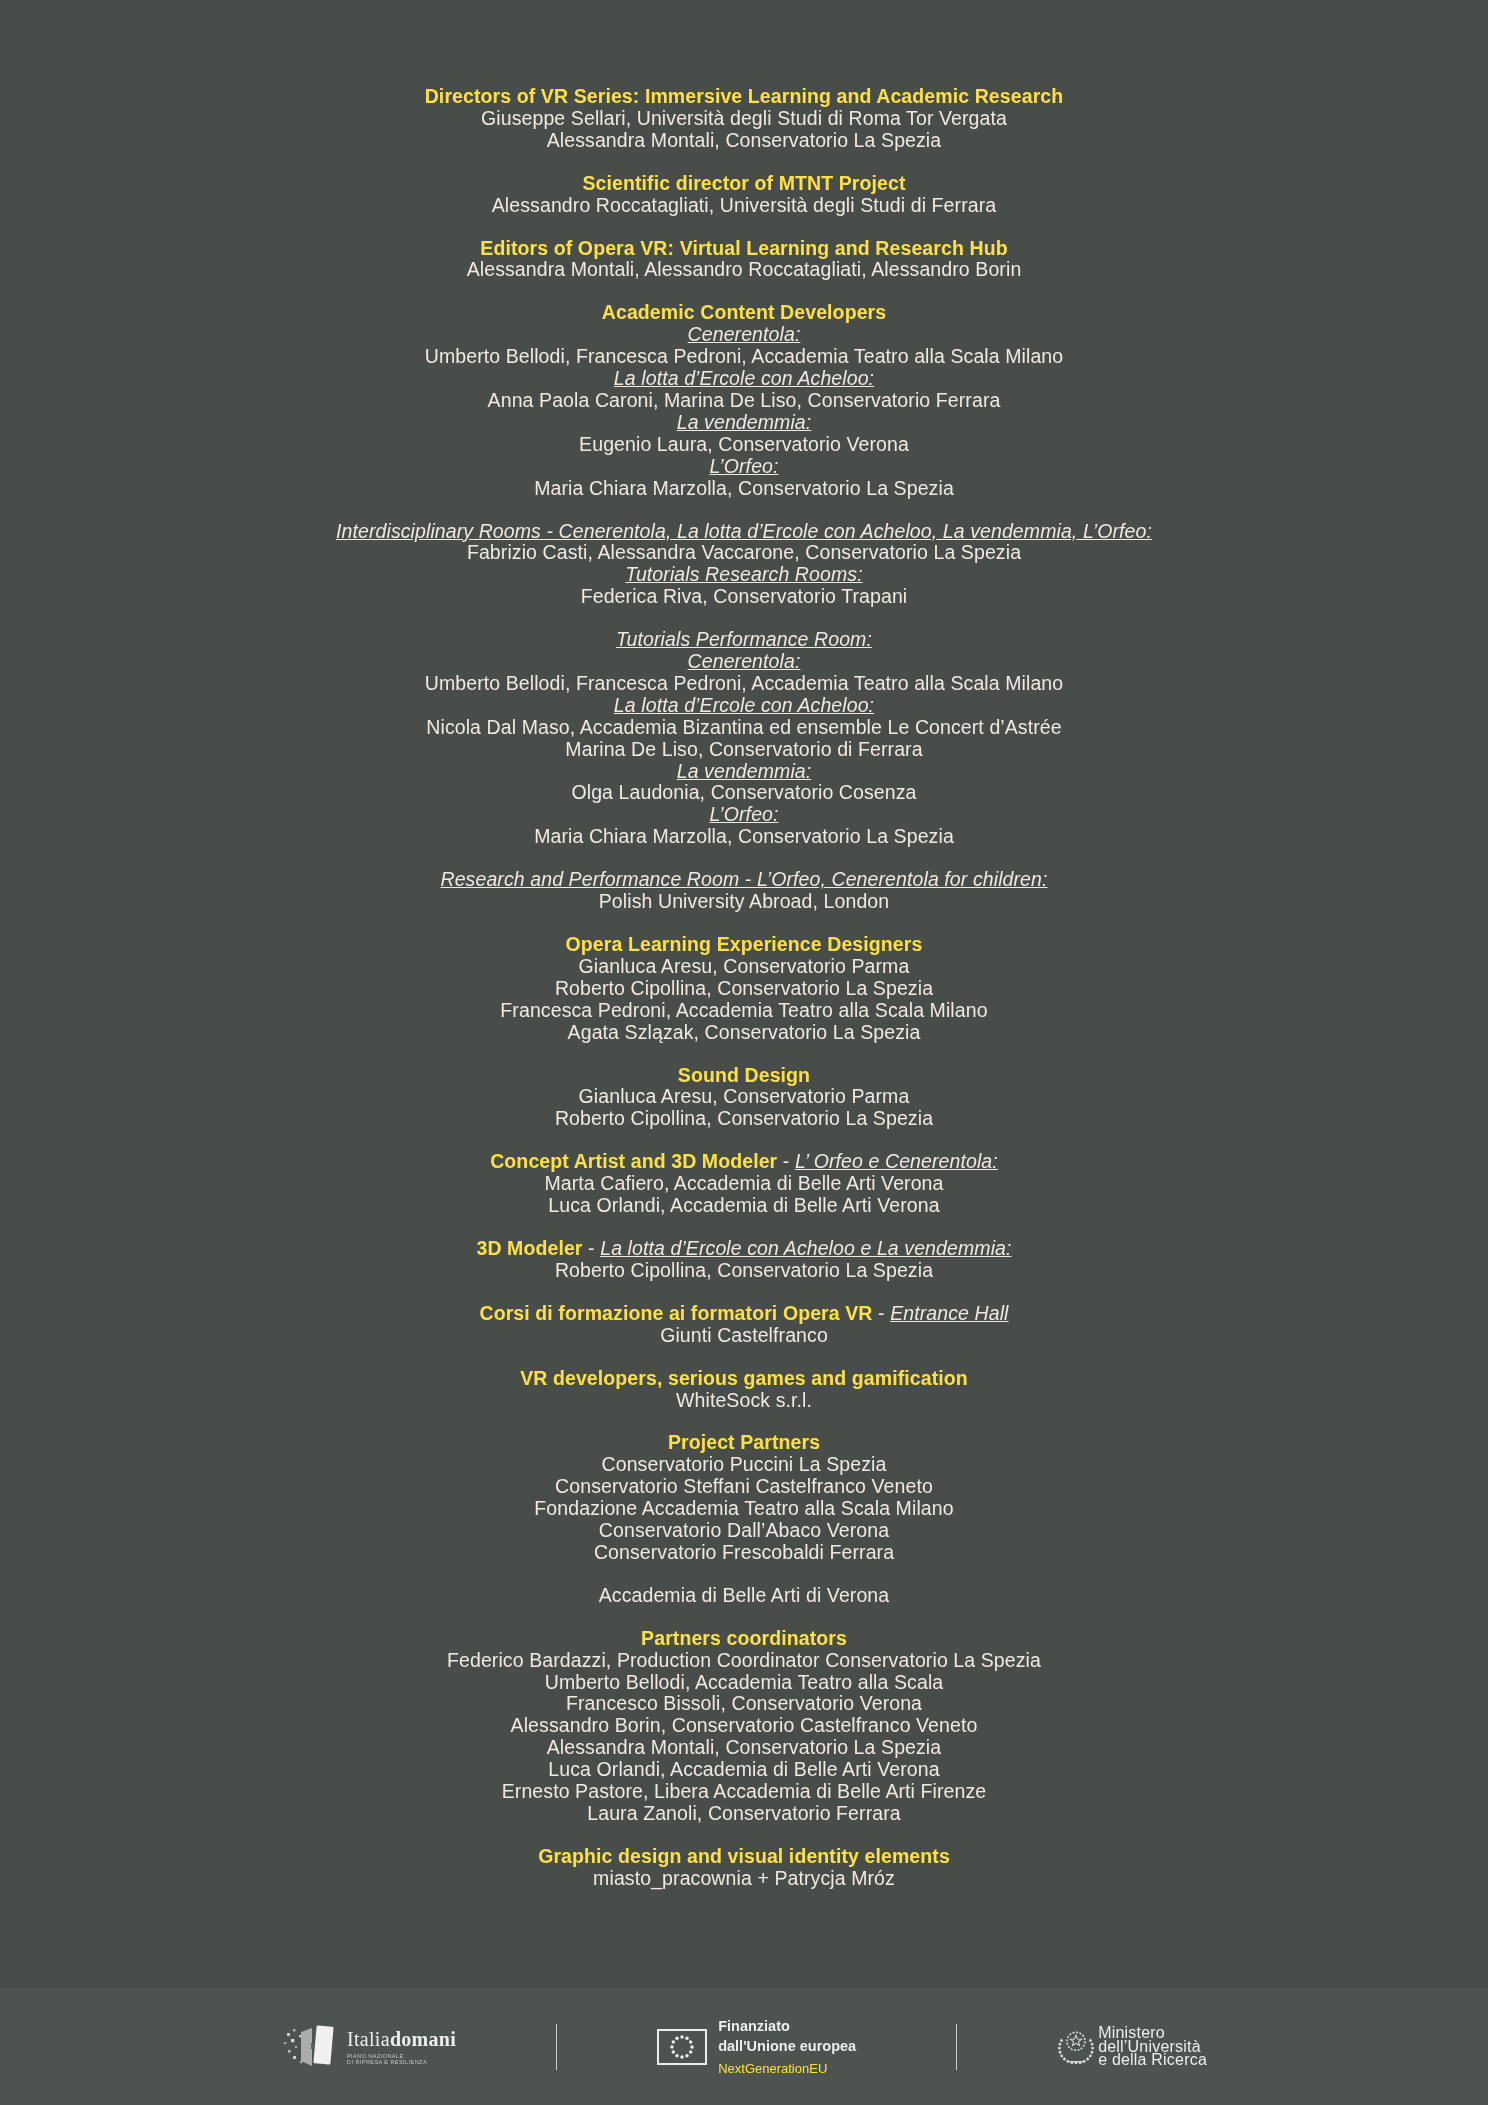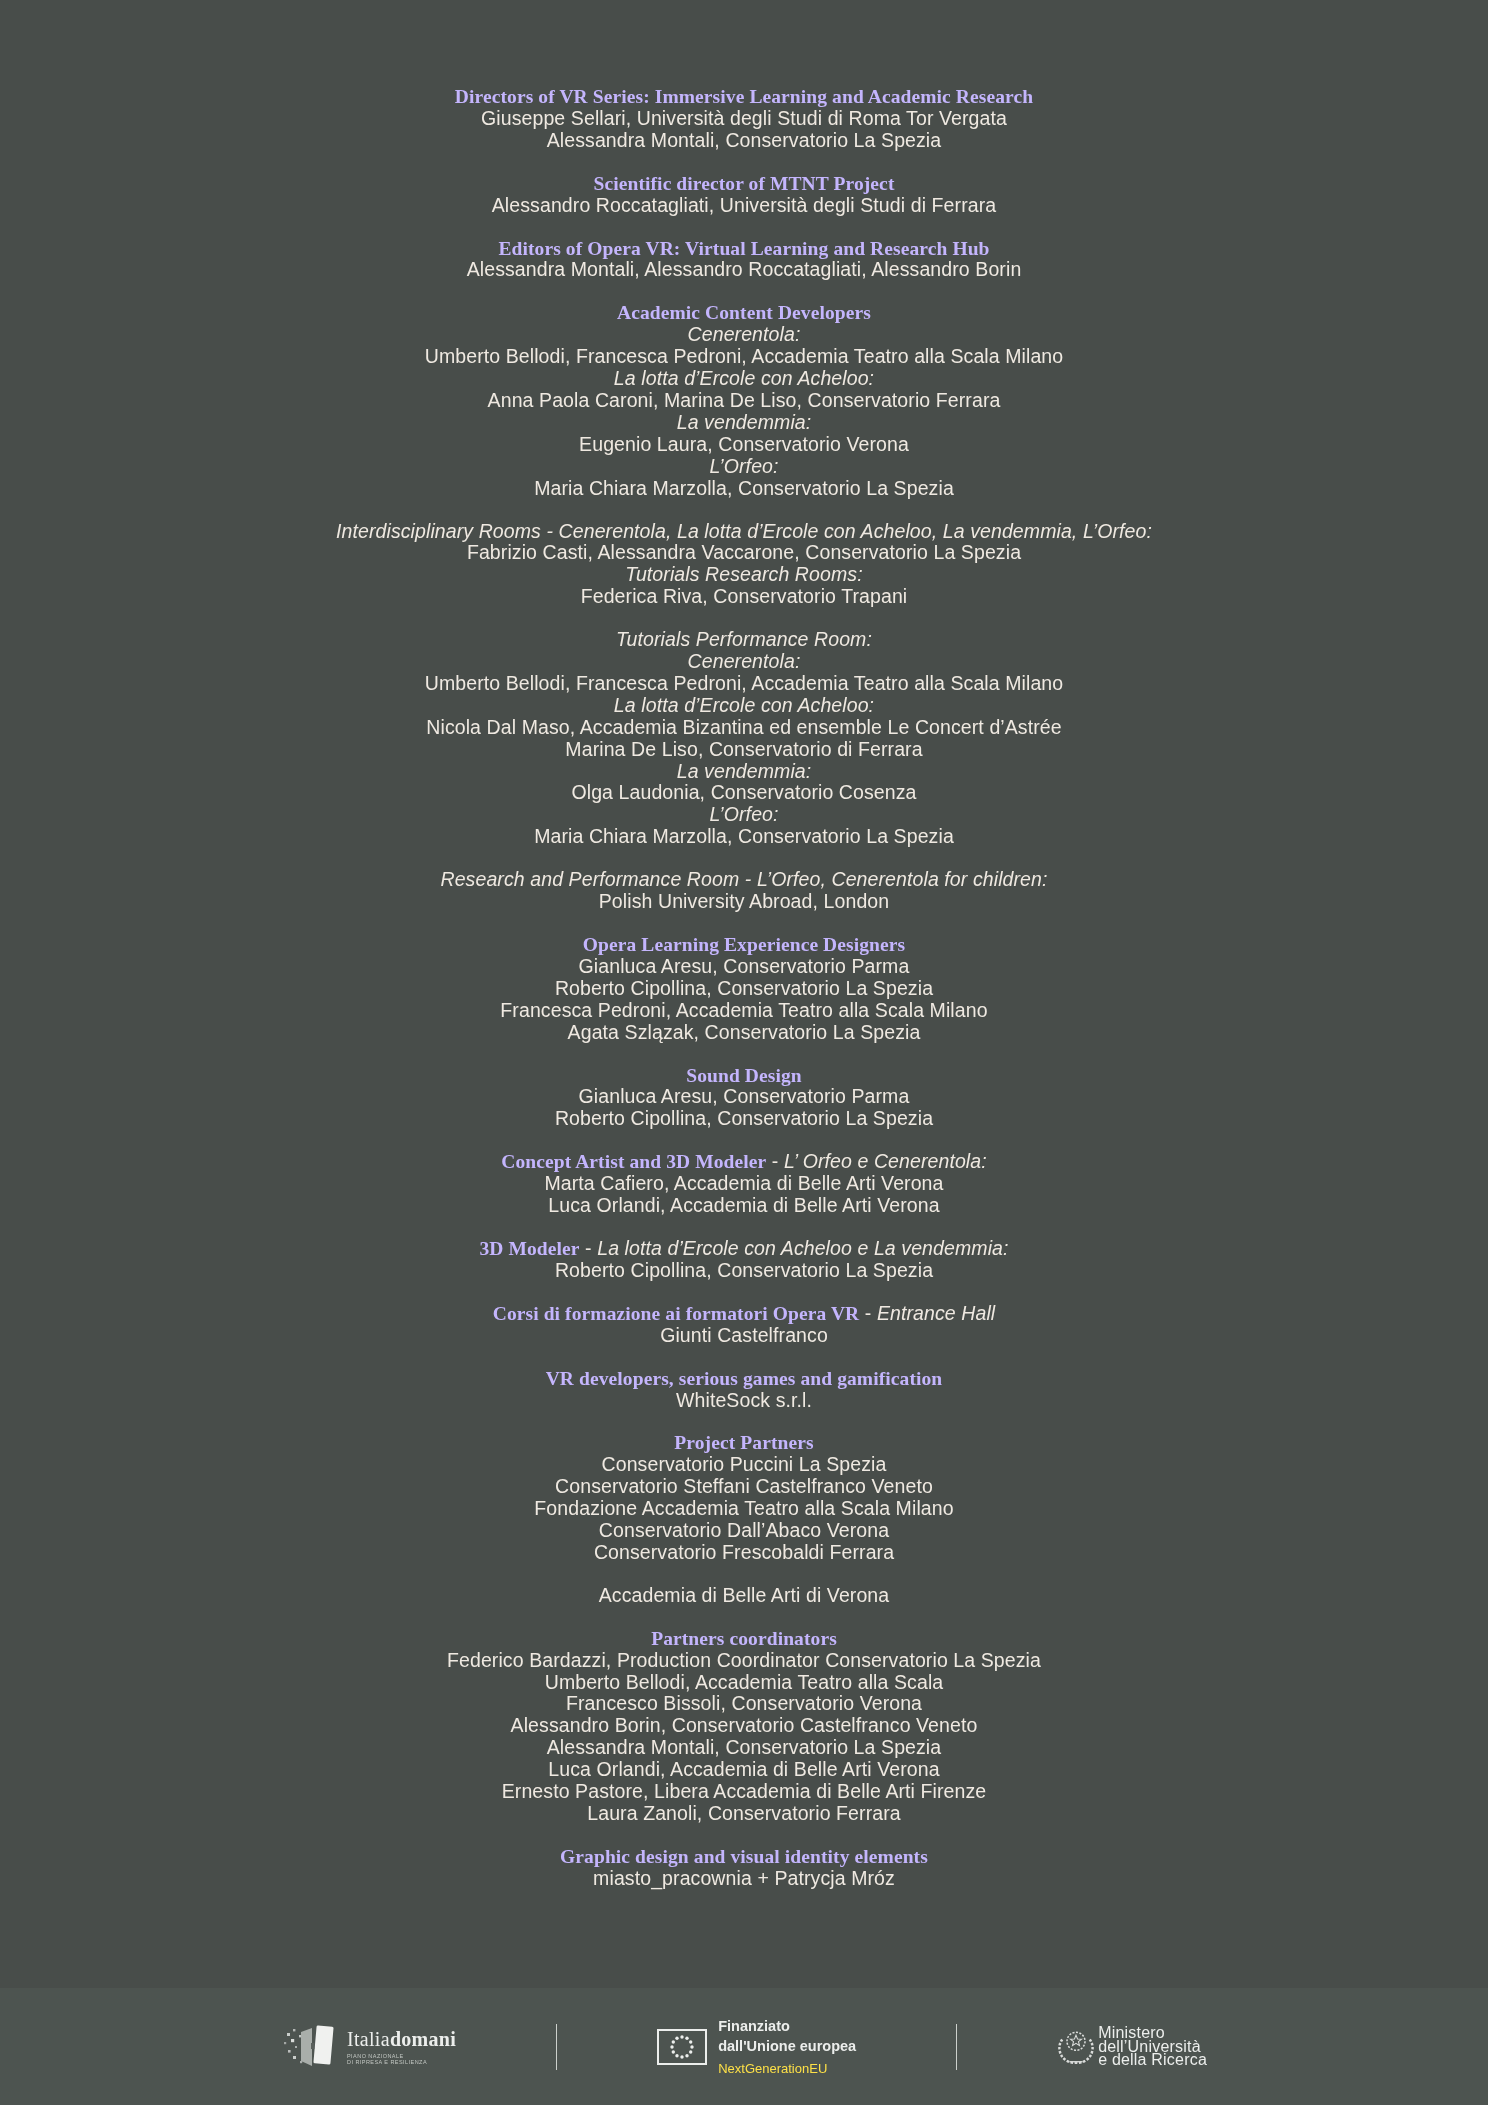--- a/index.html
+++ b/index.html
@@ -13,22 +13,22 @@
     text-align:center;
   }
   .credit-section{margin:0 0 21px 0;}
   .line{
     margin:0;
     font-size:19.5px;
     line-height:21.9px;
     color:#efe9e1;
     letter-spacing:.1px;
   }
-  .line.bold, .line .bold{font-weight:700;color:#c4b5fd;font-family:Liberation Serif, serif;}
-  .line.italic, .line .italic{font-style:italic;}
+  .line.bold, .line .bold{font-weight:700;color:#fde047;}
+  .line.italic, .line .italic{font-style:italic;text-decoration:underline;}
 
   
   .footer{
     position:absolute;left:0;bottom:0;width:100%;height:117px;
     background:#4d5450;
     display:flex;align-items:center;justify-content:center;
   }
   .footer-divider{width:1px;height:46px;background:#ccd0cc;margin:0 100px;flex:0 0 auto;}
   .logo-group{display:flex;align-items:center;flex:0 0 auto;}
 

